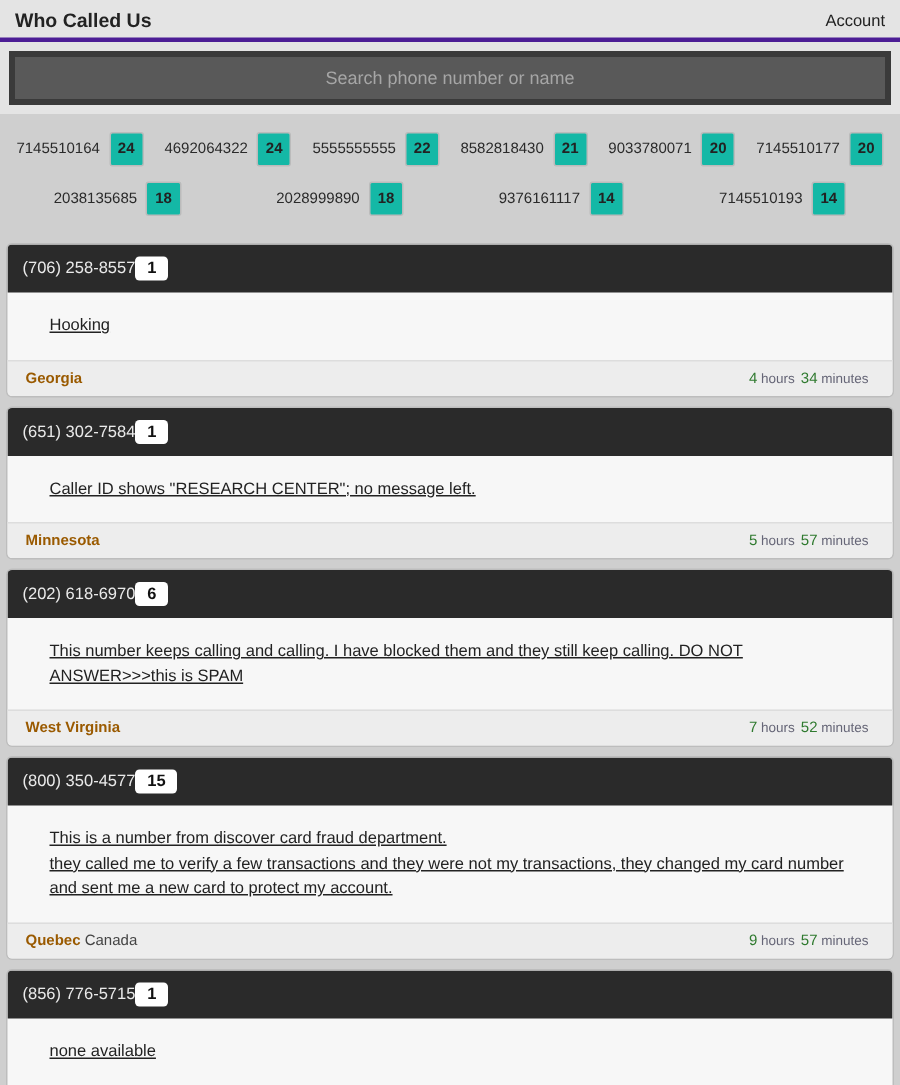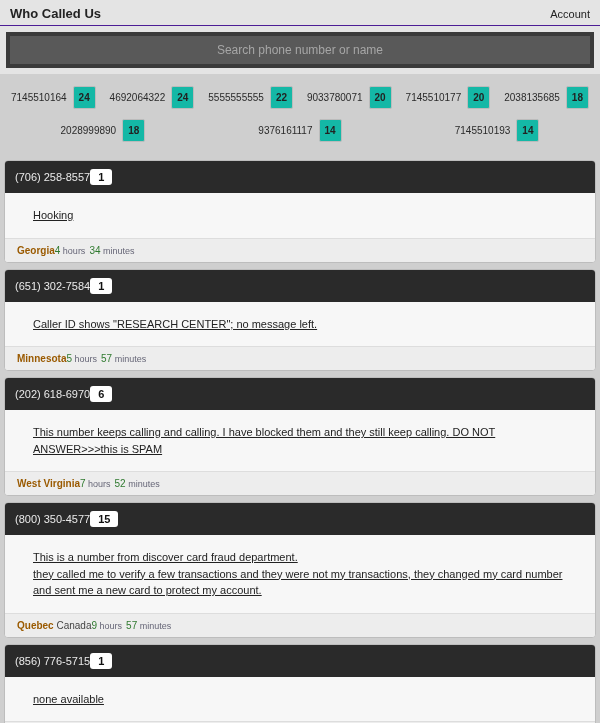--- a/index.html
+++ b/index.html
@@ -9,21 +9,21 @@
     width: 600px;
     font-size: 11px;
     color: #222;
   }
   .topbar {
     display: flex;
     justify-content: space-between;
     align-items: center;
     padding: 6px 10px 4px 10px;
     background: #e4e4e4;
-    border-bottom: 1px solid #4c1d95;
+    border-bottom: 3px solid #4c1d95;
   }
   .topbar .title { font-weight: bold; font-size: 13px; }
   .topbar .account { font-size: 11px; color: #222; cursor: pointer; }
   .searchwrap {
     padding: 6px;
     background: #e4e4e4;
   }
   .searcharea {
     background: #3a3a3a;
     padding: 4px;
@@ -95,21 +95,21 @@
     font-size: 11px;
     color: #222;
     line-height: 1.5;
     white-space: pre-line;
     text-decoration: underline;
   }
   .rfoot {
     background: #ededed;
     border-top: 1px solid #ddd;
     display: flex;
-    justify-content: flex-start;
+    justify-content: space-between;
     align-items: center;
     padding: 6px 12px;
     font-size: 10px;
   }
   .rfoot .loc .region { color: #9a5a00; font-weight: bold; }
   .rfoot .loc .country { color: #444; }
   .rfoot .time { color: #555; }
   .rfoot .time .tnum { color: #2f7a2f; }
   .rfoot .time .tunit { color: #667; font-size: 9px; margin-right: 4px; }
 </style>
@@ -134,20 +134,24 @@
     </div>
     <div class="numcell">
       <span class="num">4692064322</span>
       <span class="cnt">24</span>
     </div>
     <div class="numcell">
       <span class="num">5555555555</span>
       <span class="cnt">22</span>
     </div>
     <div class="numcell">
+      <span class="num">8582818430</span>
+      <span class="cnt">21</span>
+    </div>
+    <div class="numcell">
       <span class="num">9033780071</span>
       <span class="cnt">20</span>
     </div>
     <div class="numcell">
       <span class="num">7145510177</span>
       <span class="cnt">20</span>
     </div>
     <div class="numcell">
       <span class="num">2038135685</span>
       <span class="cnt">18</span>

